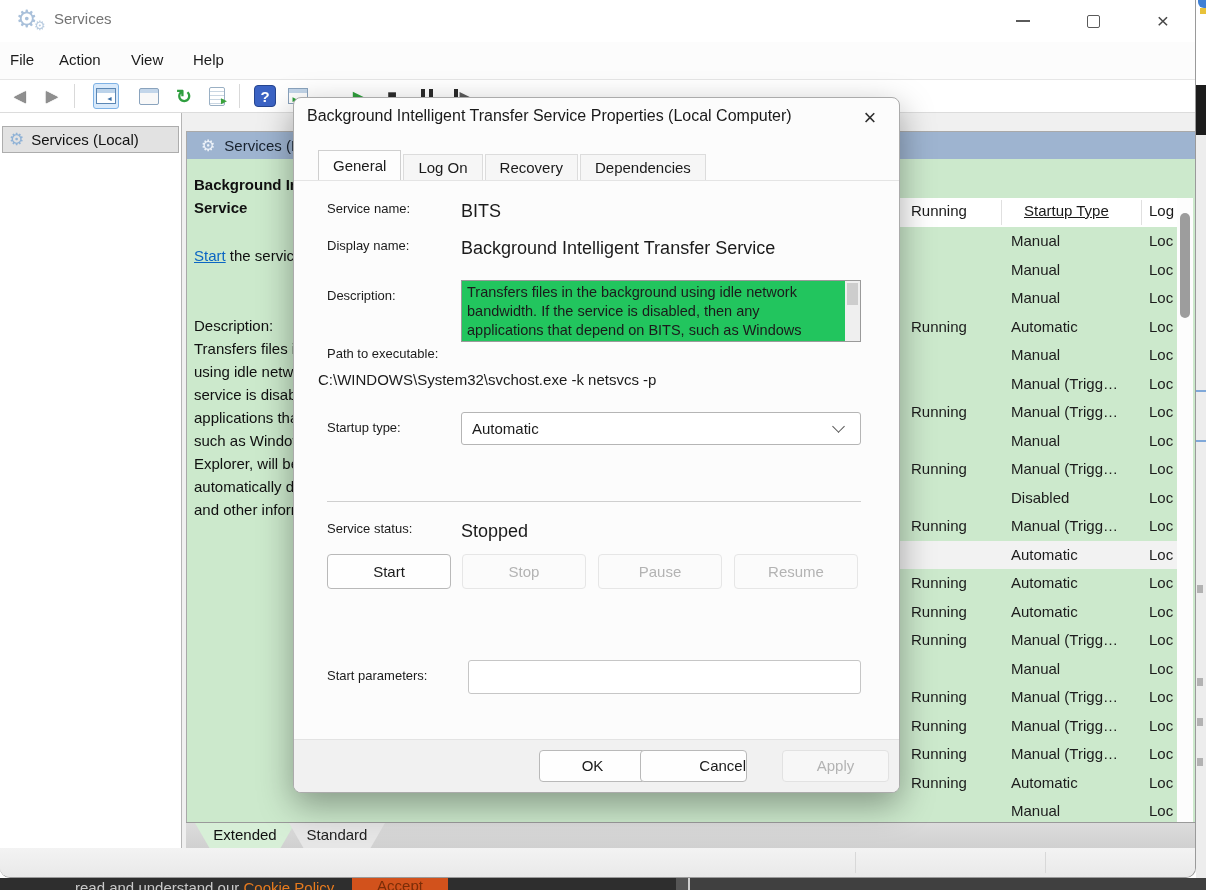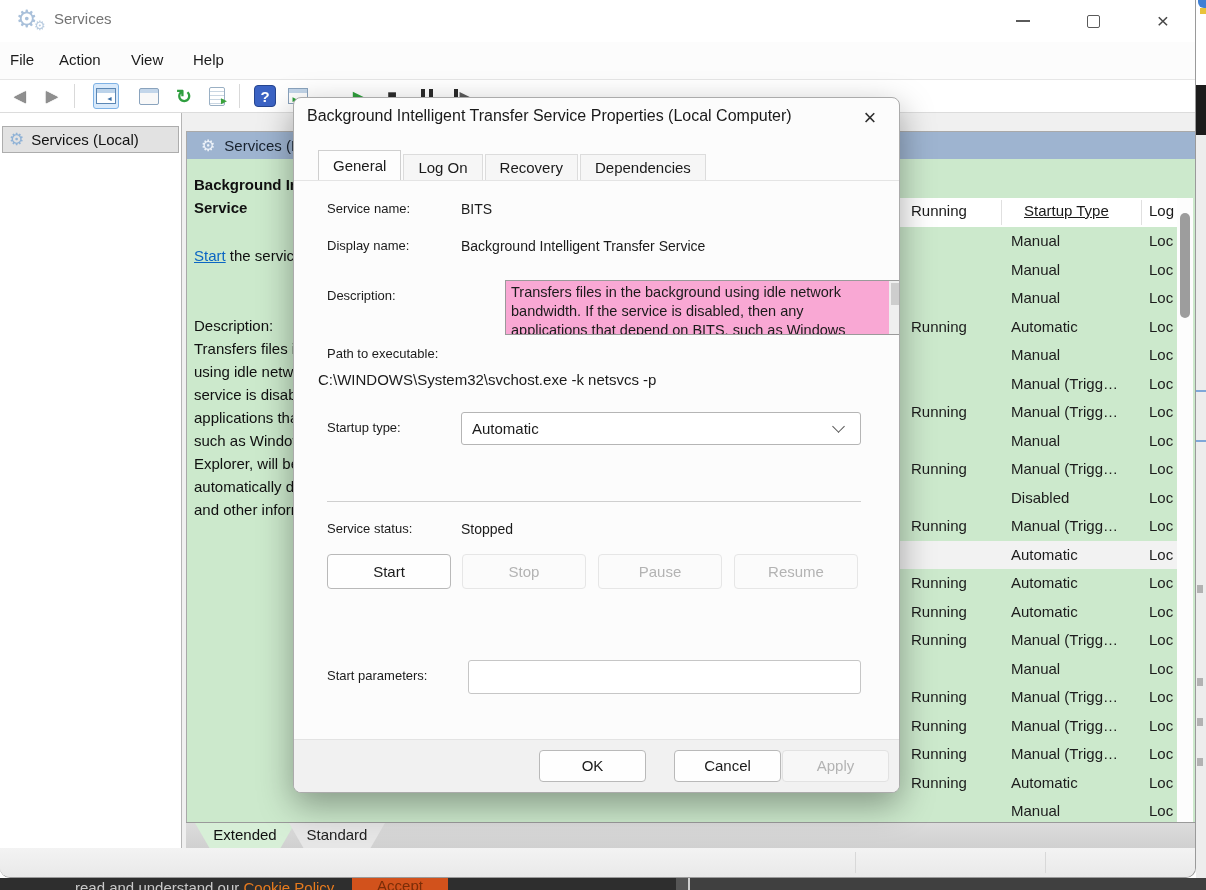--- a/index.html
+++ b/index.html
@@ -112,25 +112,25 @@
   
   .dialog { position:absolute; left:293px; top:97px; width:607px; height:696px; background:#fcfcfc; border:1px solid #ababab; border-radius:8px; box-shadow:0 12px 34px rgba(0,0,0,.35); z-index:10; overflow:hidden; }
   .dlg-title { position:absolute; left:13px; top:9px; font-size:16px; color:#1a1a1a; }
   .dlg-close { position:absolute; right:14px; top:5px; width:30px; height:30px; font-size:22px; color:#2e2e2e; text-align:center; line-height:30px; cursor:pointer; font-weight:300; }
   .dlg-tabs { position:absolute; left:24px; top:55px; height:28px; display:flex; align-items:flex-end; }
   .dtab { padding:0 14px; font-size:15px; line-height:26px; color:#1a1a1a; border:1px solid #dcdcdc; border-bottom:none; background:#f6f6f6; margin-right:2px; cursor:pointer; }
   .dtab.active { background:#fdfdfd; line-height:30px; border-color:#cfcfcf; }
   .dlg-tabline { position:absolute; left:0; right:0; top:82px; height:1px; background:#e4e4e4; }
 
   .f-label { position:absolute; left:33px; font-size:13px; color:#1b1b1b; }
-  .f-value { position:absolute; left:167px; font-size:14px; color:#1b1b1b; }
+  .f-value { position:absolute; left:167px; font-size:18px; color:#1b1b1b; }
   .lbl-svcname { top:103px; } .val-svcname { top:103px; }
   .lbl-dispname { top:140px; } .val-dispname { top:140px; }
   .lbl-desc { top:190px; }
-  .desc-box { position:absolute; left:167px; top:182px; width:400px; height:55px; border:1px solid #9a9a9a; background:#f9a8d4; overflow:hidden;margin-left:44px; }
+  .desc-box { position:absolute; left:167px; top:182px; width:400px; height:62px; border:1px solid #9a9a9a; background:#22c55e; overflow:hidden; }
   .desc-text { position:absolute; left:5px; top:2px; right:18px; font-size:14.5px; line-height:19px; color:#1b1b1b; white-space:pre-line; }
   .desc-scroll { position:absolute; right:0; top:0; bottom:0; width:15px; background:#efefef; }
   .desc-thumb { position:absolute; left:2px; top:2px; width:11px; height:22px; background:#cdcdcd; }
   .lbl-path { top:248px; }
   .val-path { position:absolute; left:24px; top:273px; font-size:15px; color:#1b1b1b; }
   .lbl-startup { top:322px; }
   .combo { position:absolute; left:167px; top:314px; width:400px; height:33px; border:1px solid #b5b5b5; border-radius:3px; background:#fff; cursor:pointer; }
   .combo-text { position:absolute; left:10px; top:0; line-height:31px; font-size:15px; color:#1b1b1b; }
   .combo-chev { position:absolute; right:17px; top:9px; width:9px; height:9px; border-right:1.6px solid #555; border-bottom:1.6px solid #555; transform:rotate(45deg); }
   .dlg-sep { position:absolute; left:33px; top:403px; width:534px; height:1px; background:#cfcfcf; }
@@ -139,21 +139,21 @@
   .db.enabled { background:#fefefe; border:1px solid #b9b9b9; color:#1a1a1a; }
   .db.disabled { background:#fbfbfb; border:1px solid #e6e6e6; color:#b3b3b3; cursor:default; }
   .db-start { left:33px; } .db-stop { left:168px; } .db-pause { left:304px; } .db-resume { left:440px; }
   .dlg-note { position:absolute; left:33px; top:505px; width:550px; font-size:15px; line-height:22px; color:#1b1b1b; white-space:pre-line; }
   .lbl-params { top:570px; }
   .params-input { position:absolute; left:174px; top:562px; width:393px; height:34px; border:1px solid #c6c6c6; border-radius:3px; background:#fff; font-size:15px; padding:0 8px; font-family:"Liberation Sans",sans-serif; }
   .dlg-footer { position:absolute; left:0; right:0; bottom:0; height:53px; background:#f1f1f1; border-top:1px solid #e3e3e3; }
   .fb { position:absolute; top:10px; width:107px; height:32px; font-size:15px; text-align:center; line-height:30px; border-radius:4px; cursor:pointer; }
   .fb.enabled { background:#fefefe; border:1px solid #b9b9b9; color:#1a1a1a; }
   .fb.disabled { background:#f7f7f7; border:1px solid #e2e2e2; color:#b3b3b3; cursor:default; }
-  .fb-ok { left:245px; } .fb-cancel { left:380px; } .fb-apply { left:488px; }
+  .fb-ok { left:245px; } .fb-cancel { left:346px;text-align:right; } .fb-apply { left:488px; }
 </style>
 </head>
 <body>
 
 <div class="screen">
 
   <div class="browser-strip">
     <div class="strip-white"></div>
     <div class="strip-black"></div>
     <div class="strip-logo-blue"></div>

